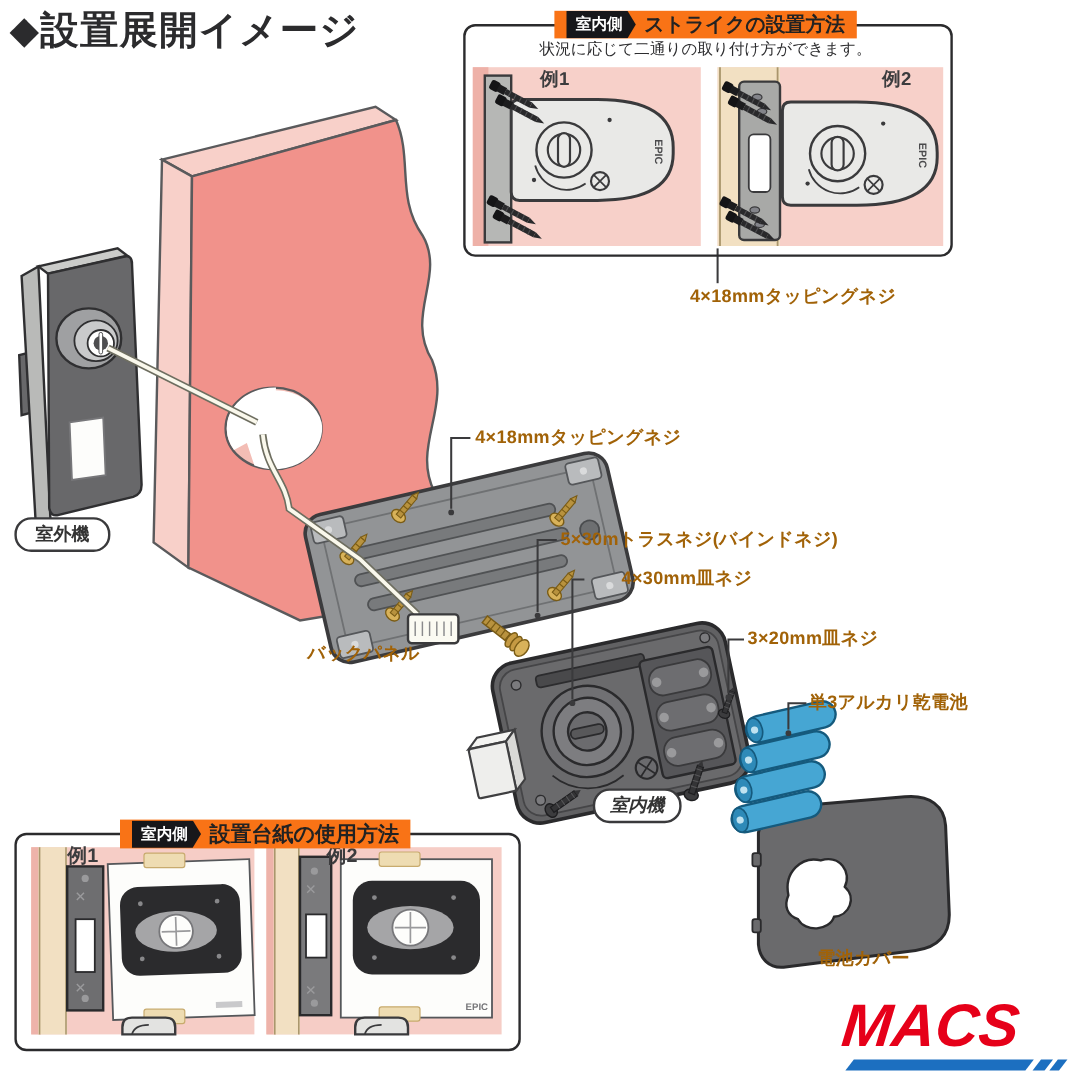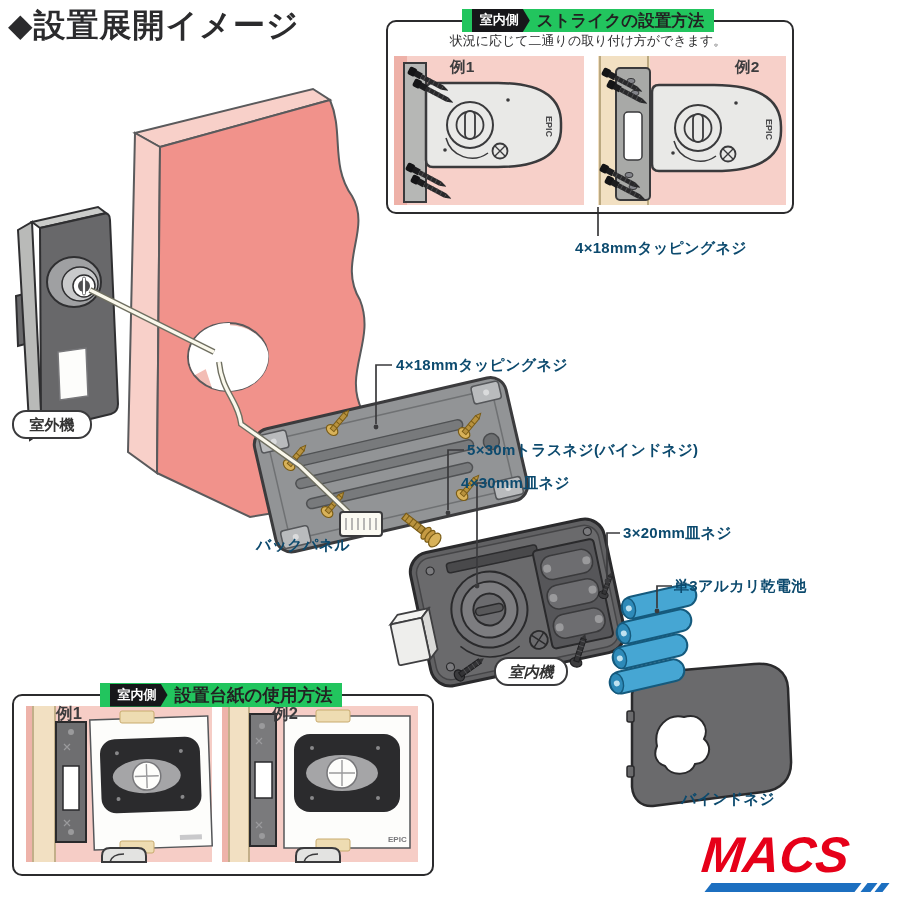--- a/index.html
+++ b/index.html
@@ -1,24 +1,24 @@
 <!DOCTYPE html>
 <html><head>
 <meta charset="utf-8">
 <style>
   html,body{margin:0;padding:0;background:#fff;}
   #canvas{position:relative;width:900px;height:900px;background:#fff;overflow:hidden;
           font-family:"Liberation Sans","DejaVu Sans",sans-serif;}
   #art{position:absolute;left:0;top:0;z-index:1;}
-  .lbl{position:absolute;z-index:4;font-weight:bold;font-size:15px;color:#0c4a6e;
+  .lbl{position:absolute;z-index:4;font-weight:bold;font-size:15px;color:#a16207;
        letter-spacing:.3px;white-space:nowrap;line-height:1.2;}
   .title{font-size:32px;color:#2b2b2d;letter-spacing:1px;}
   .box{position:absolute;z-index:3;border:2.5px solid #2b2b2d;border-radius:10px;background:transparent;pointer-events:none;}
   .box-head{position:absolute;z-index:5;display:flex;justify-content:center;pointer-events:none;}
-  .head-chip{background:#22c55e;padding:0 10px;display:flex;align-items:center;gap:7px;justify-content:flex-end;}
+  .head-chip{background:#f97316;padding:0 10px;display:flex;align-items:center;gap:7px;justify-content:flex-end;}
   .badge{background:#17171a;color:#fff;font-size:13px;font-weight:bold;padding:2px 11px 3px 8px;
          clip-path:polygon(0 0,88% 0,100% 50%,88% 100%,0 100%);white-space:nowrap;}
   .head-txt{font-size:16.5px;font-weight:bold;color:#222;white-space:nowrap;}
   .subtitle{position:absolute;z-index:4;text-align:center;font-size:13px;font-weight:normal;color:#2d2d2f;white-space:nowrap;}
   .rei{font-size:15.5px;color:#3c3c3e;}
   .pill{position:absolute;z-index:4;border:2px solid #3a3a3c;border-radius:14px;background:#fff;
         text-align:center;font-weight:bold;font-size:15px;color:#333;line-height:25px;}
   .logo{position:absolute;z-index:4;left:700px;top:836px;width:196px;height:62px;}
   .logo-text{position:absolute;left:2px;top:-6px;font-size:50px;font-weight:bold;font-style:italic;
              color:#e60019;transform:skewX(-6deg);letter-spacing:0px;line-height:1;}
@@ -297,26 +297,26 @@
     <span class="head-txt">ストライクの設置方法</span>
   </span>
 </div>
 <div class="subtitle" style="left:386px;top:32px;width:404px;">状況に応じて二通りの取り付け方ができます。</div>
 <div class="lbl rei" style="left:450px;top:58px;">例1</div>
 <div class="lbl rei" style="left:735px;top:58px;">例2</div>
 <div class="lbl" style="left:575px;top:239px;">4×18mmタッピングネジ</div>
 
 <div class="lbl" style="left:396px;top:356px;">4×18mmタッピングネジ</div>
 <div class="lbl" style="left:467px;top:441px;">5×30mトラスネジ(バインドネジ)</div>
-<div class="lbl" style="left:461px;top:474px;text-align:right;">4×30mm皿ネジ</div>
+<div class="lbl" style="left:518px;top:474px;text-align:right;">4×30mm皿ネジ</div>
 <div class="lbl" style="left:623px;top:524px;">3×20mm皿ネジ</div>
 <div class="lbl" style="left:674px;top:577px;">単3アルカリ乾電池</div>
-<div class="lbl" style="left:681px;top:790px;">バインドネジ</div>
+<div class="lbl" style="left:681px;top:790px;">電池カバー</div>
 <div class="lbl" style="left:256px;top:536px;">バックパネル</div>
-<div class="pill" style="left:12px;top:410px;width:76px;height:25px;">室外機</div>
+<div class="pill" style="left:12px;top:431px;width:76px;height:25px;">室外機</div>
 <div class="pill" style="left:494px;top:657px;width:70px;height:25px;font-style:italic;">室内機</div>
 
 <div class="box" style="left:12px;top:694px;width:418px;height:178px;"></div>
 <div class="box-head" style="left:12px;top:683px;width:418px;">
   <span class="head-chip">
     <span class="badge">室内側</span>
     <span class="head-txt" style="font-size:17.5px;">設置台紙の使用方法</span>
   </span>
 </div>
 <div class="lbl rei" style="left:56px;top:704px;font-size:16.5px;">例1</div>

